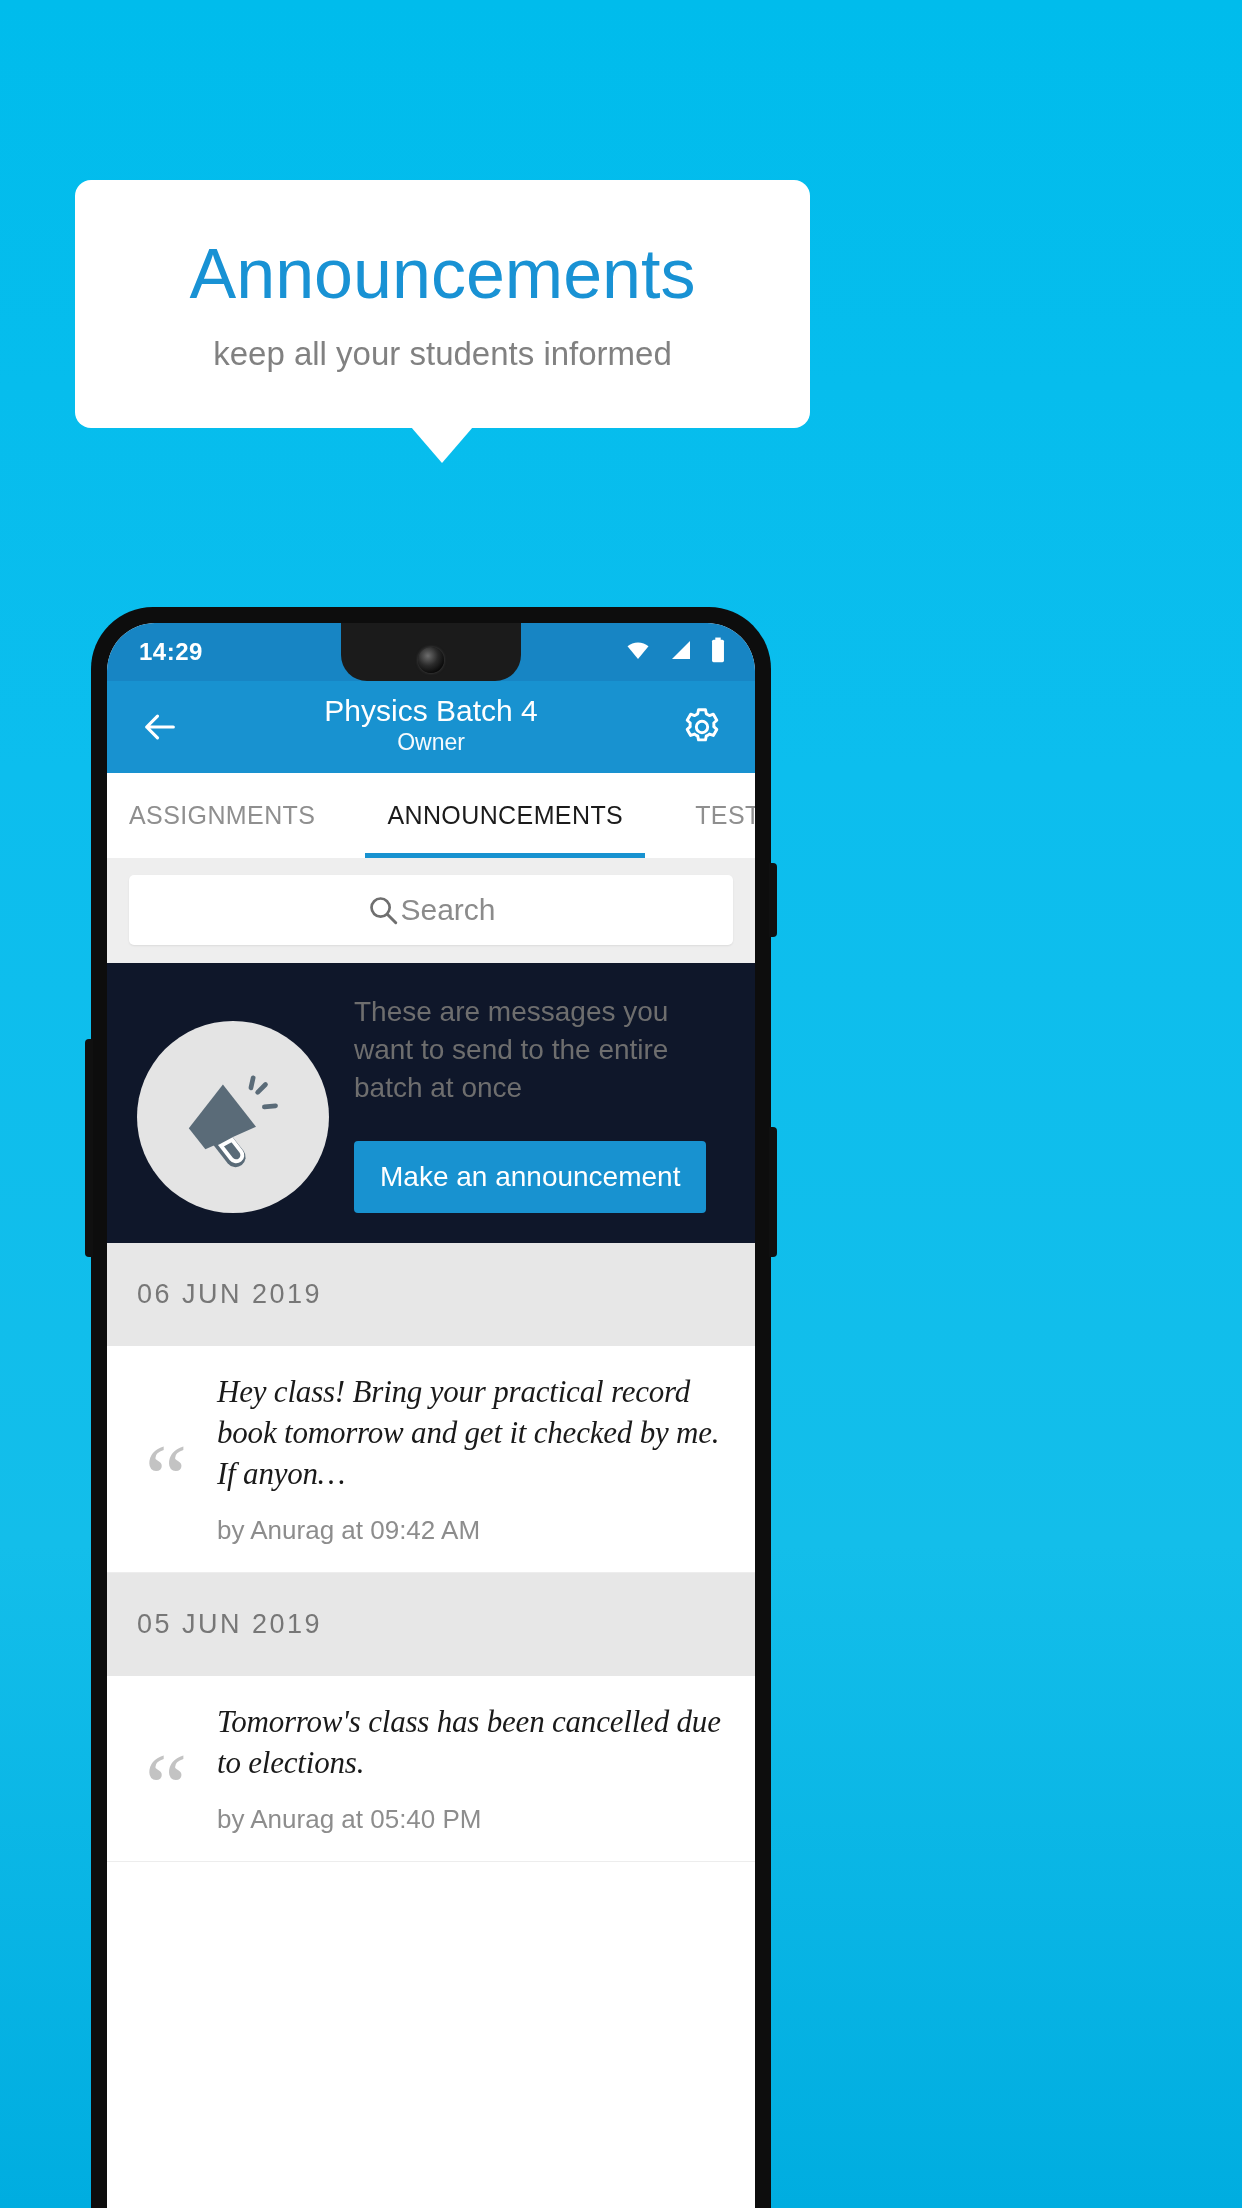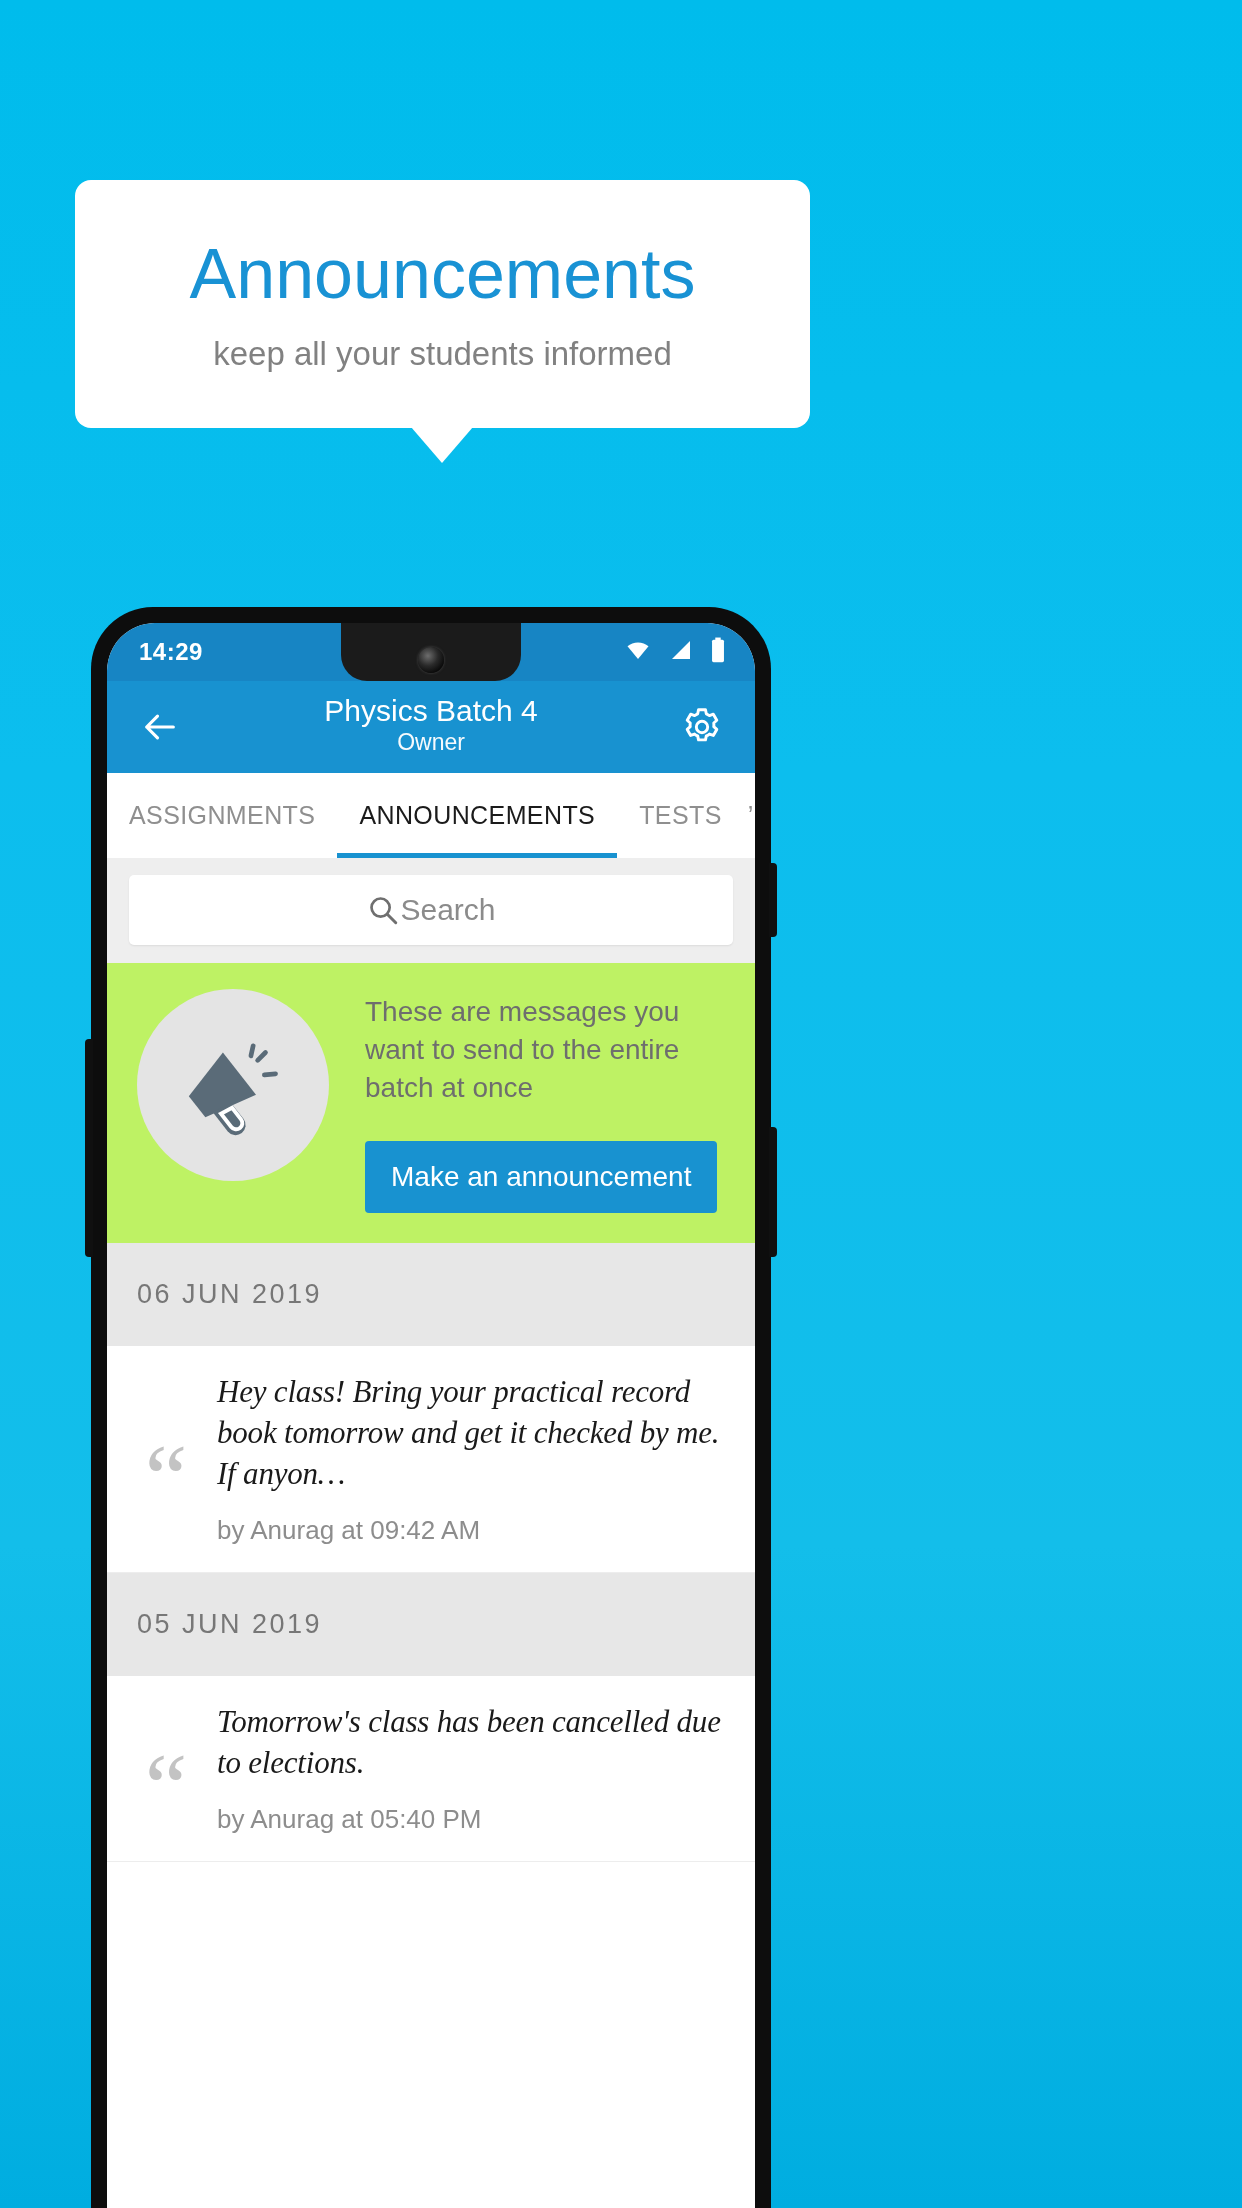--- a/index.html
+++ b/index.html
@@ -218,20 +218,21 @@
 
   
   .tabs {
     height: 86px;
     background: #ffffff;
     display: flex;
     align-items: stretch;
     position: relative;
     overflow: hidden;
     border-bottom: 1px solid #eeeeee;
+    gap: 28px;
   }
   .tab {
     display: flex;
     align-items: center;
     justify-content: center;
     font-size: 25px;
     letter-spacing: 0.4px;
     color: #8f8f8f;
     white-space: nowrap;
     position: relative;
@@ -274,25 +275,25 @@
     justify-content: center;
     box-shadow: 0 1px 2px rgba(0,0,0,0.08);
   }
   .search-placeholder {
     font-size: 30px;
     color: #8b8b8b;
   }
 
   
   .promo {
-    background: #bef264;
-    display: flex;
-    align-items: flex-start;
+    background: #0f172a;
+    display: flex;
+    align-items: flex-end;
     padding: 26px 26px 30px 30px;
-    gap: 36px;
+    gap: 25px;
   }
   .promo-circle {
     width: 192px;
     height: 192px;
     border-radius: 50%;
     background: #e4e4e4;
     flex: 0 0 auto;
     display: flex;
     align-items: center;
     justify-content: center;

